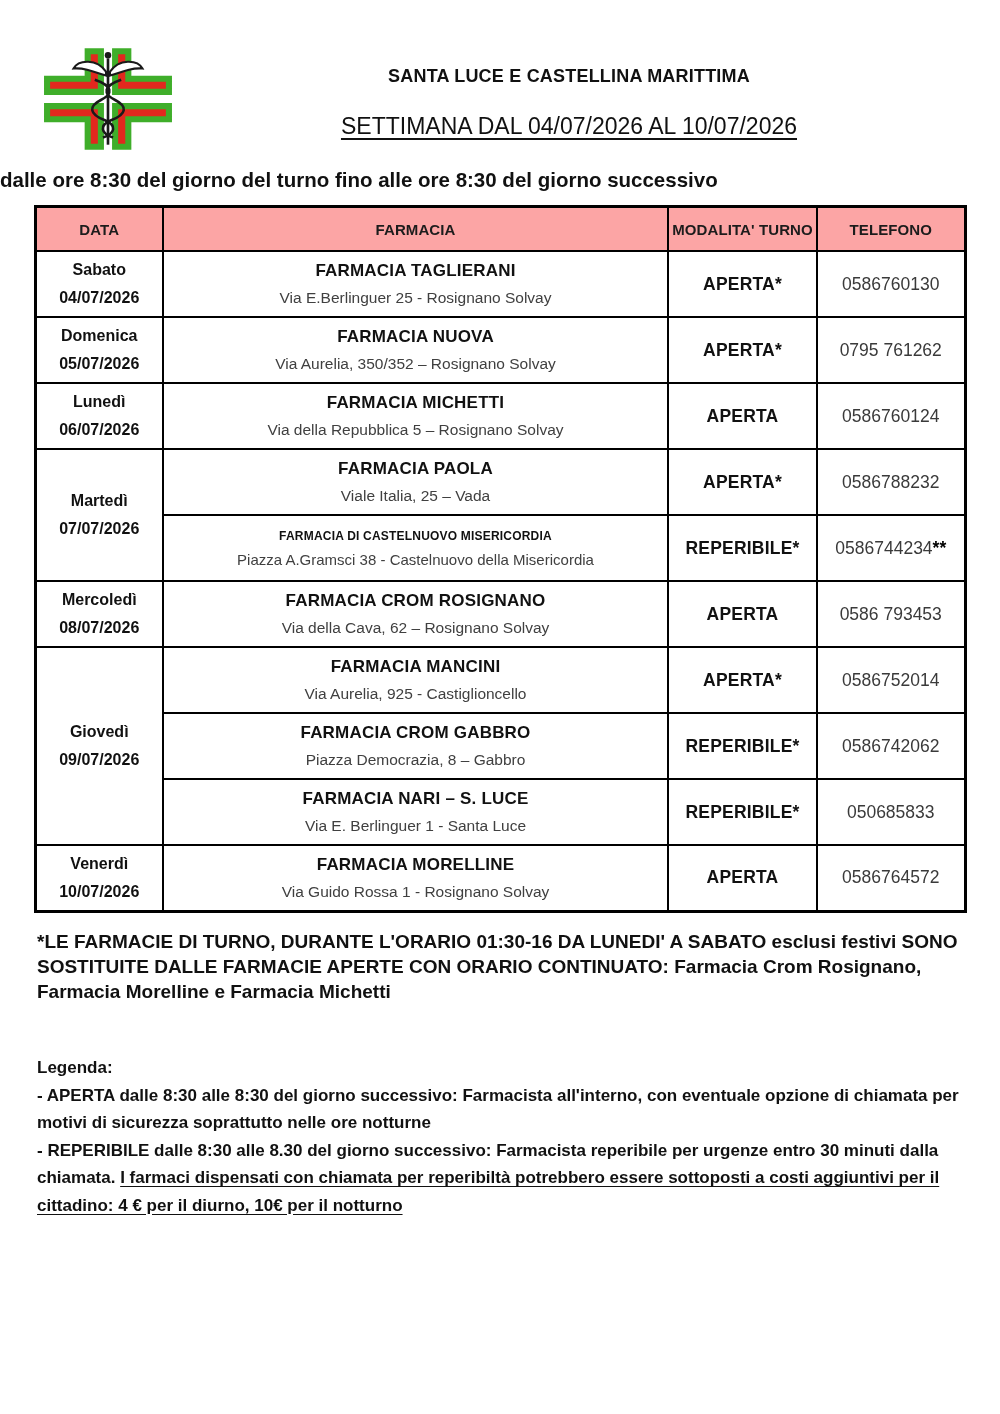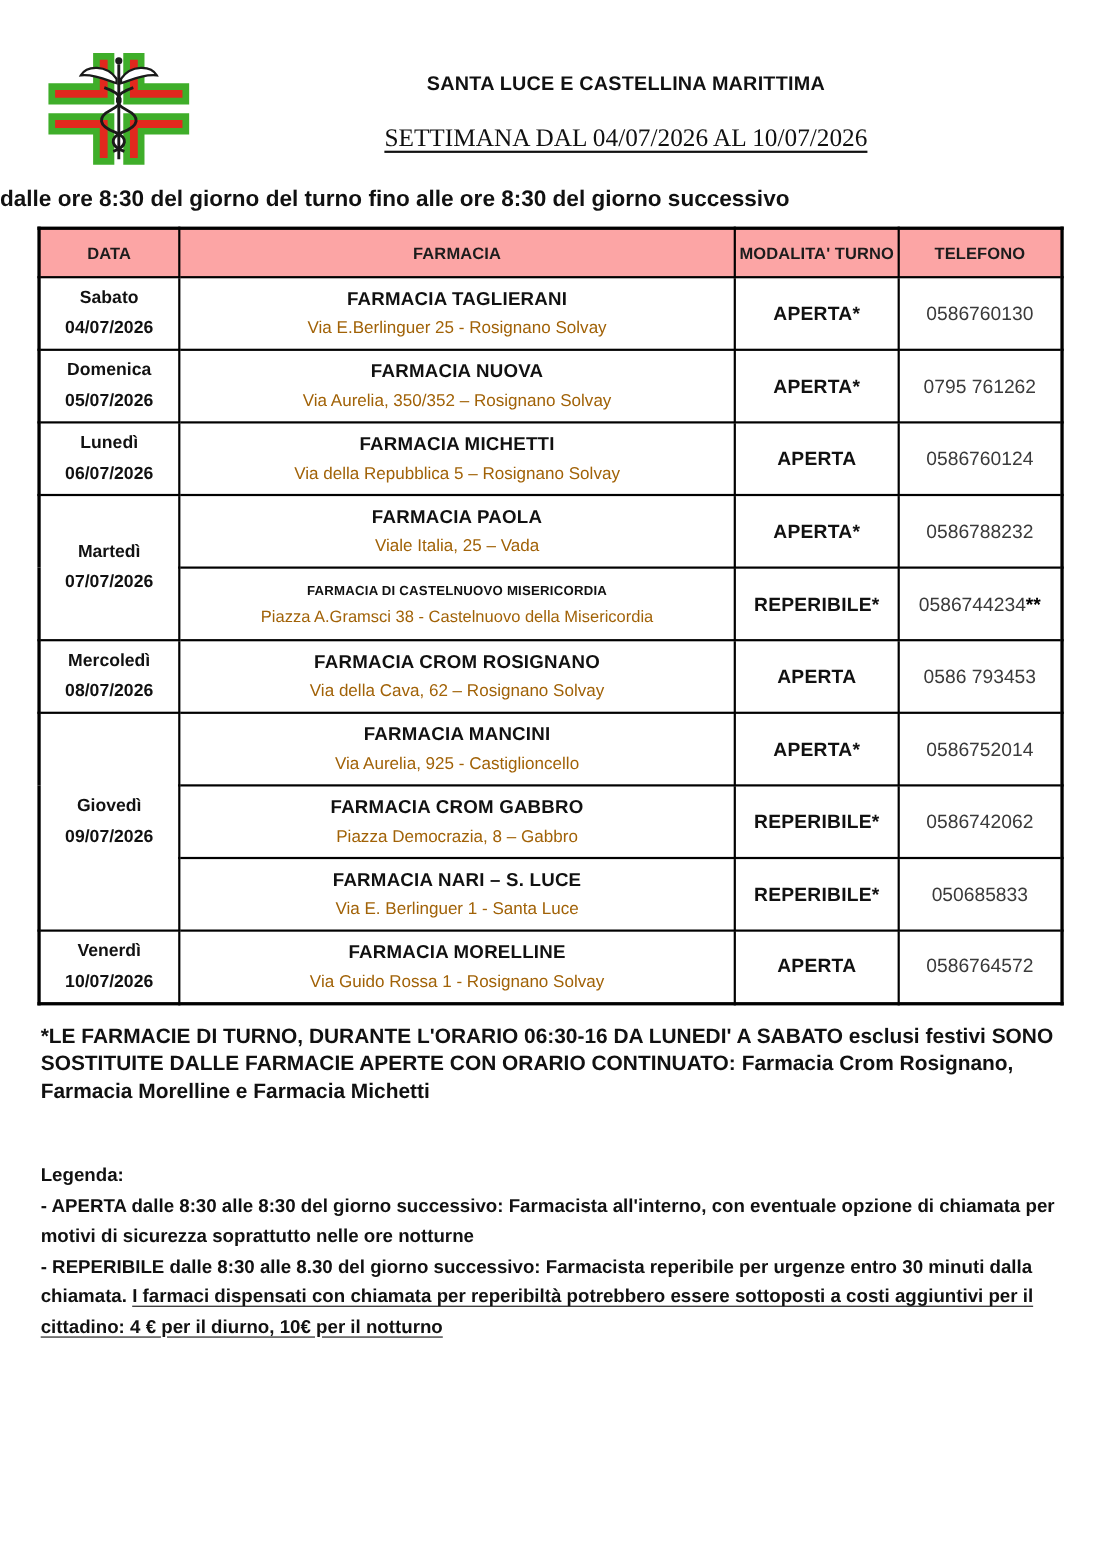--- a/index.html
+++ b/index.html
@@ -9,41 +9,41 @@
     font-family:"Liberation Sans", sans-serif;
     color:#111;
     overflow:hidden;
   }
   .header { display:flex; align-items:flex-start; padding:46px 38px 0 42px; }
   .logo-box { width:134px; flex:0 0 134px; }
   .head-text { flex:1; text-align:center; padding-top:18px; }
   .title-line { font-size:18px; font-weight:bold; line-height:1.4; letter-spacing:.2px; }
   .week-line {
     font-size:23px; margin-top:24px; display:inline-block;
-    text-decoration:underline; text-underline-offset:4px;font-family:Liberation Serif, serif;
+    text-decoration:underline; text-underline-offset:4px;
   }
   .hours-line { font-size:20.5px; font-weight:bold; margin-top:12px; }
 
   table.turni {
     width:930px; margin:13px auto 0;
     border-collapse:collapse; table-layout:fixed;
     border:3px solid #000;
   }
   .turni th, .turni td { border:2px solid #000; }
   .turni th {
     background:#fca5a5;
     font-size:15px; font-weight:bold; color:#1c1c1c;
     height:42px; padding:0 2px; letter-spacing:.1px;
   }
   tr.t-row { height:66px; }
   td.c-date { text-align:center; font-weight:bold; font-size:16px; line-height:1.1; }
   td.c-date .day-date { margin-top:10px; }
   td.c-pharm { text-align:center; padding:6px 8px; }
   .pname { font-weight:bold; font-size:17px; letter-spacing:.2px; }
-  .paddr { font-size:15.5px; color:#a16207; margin-top:8px; }
+  .paddr { font-size:15.5px; color:#404040; margin-top:8px; }
   td.c-mode { text-align:center; font-weight:bold; font-size:17.5px; letter-spacing:.2px; }
   td.c-phone { text-align:center; font-size:17.5px; color:#3a3a3a; }
   .psup { font-weight:bold; color:#000; }
 
   .notes { width:926px; margin:16px auto 0; }
   .note-asterisk { font-weight:bold; font-size:19px; line-height:1.33; }
   .note-double { font-weight:bold; font-size:16.5px; line-height:1.45; margin-top:30px; }
   .legend { margin-top:50px; font-size:17px; font-weight:600; line-height:1.62; }
   .uline { text-decoration:underline; text-underline-offset:3px; }
 </style>
@@ -218,19 +218,19 @@
       </td>
       <td class="c-mode">APERTA</td>
       <td class="c-phone">
         <span>0586764572</span>
       </td>
     </tr>
   </tbody>
 </table>
 
 <div class="notes">
-  <div class="note-asterisk">*LE FARMACIE DI TURNO, DURANTE L'ORARIO 06:30-16 DA LUNEDI' A SABATO esclusi festivi SONO SOSTITUITE DALLE FARMACIE APERTE CON ORARIO CONTINUATO: Farmacia Crom Rosignano, Farmacia Morelline e Farmacia Michetti</div>
+  <div class="note-asterisk">*LE FARMACIE DI TURNO, DURANTE L'ORARIO 01:30-16 DA LUNEDI' A SABATO esclusi festivi SONO SOSTITUITE DALLE FARMACIE APERTE CON ORARIO CONTINUATO: Farmacia Crom Rosignano, Farmacia Morelline e Farmacia Michetti</div>
   <div class="legend">
     <div class="legend-title">Legenda:</div>
     <div>- APERTA dalle 8:30 alle 8:30 del giorno successivo: Farmacista all'interno, con eventuale opzione di chiamata per motivi di sicurezza soprattutto nelle ore notturne</div>
     <div><span>- REPERIBILE dalle 8:30 alle 8.30 del giorno successivo: Farmacista reperibile per urgenze entro 30 minuti dalla chiamata. </span><span class="uline">I farmaci dispensati con chiamata per reperibiltà potrebbero essere sottoposti a costi aggiuntivi per il cittadino: 4 € per il diurno, 10€ per il notturno</span></div>
   </div>
 </div>
 
 </body></html>

